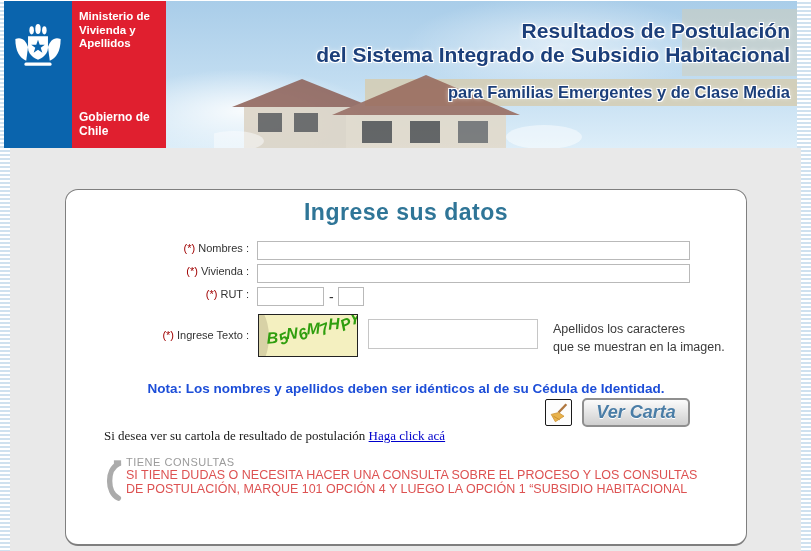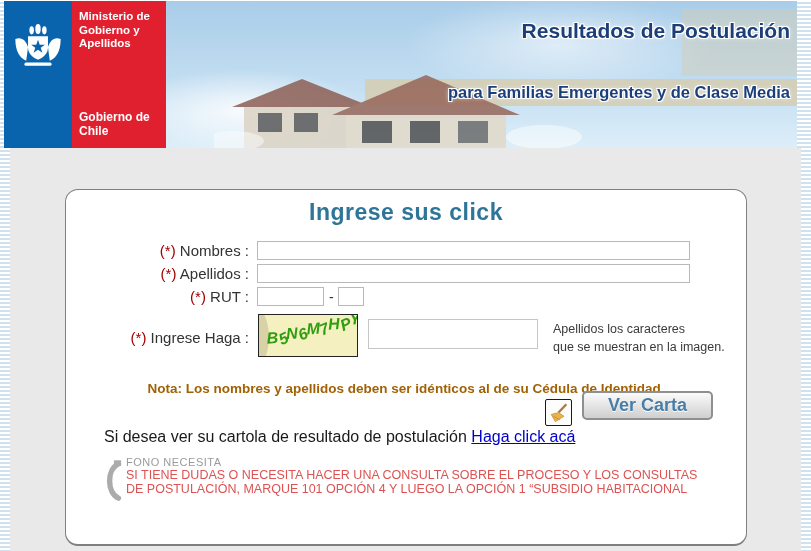--- a/index.html
+++ b/index.html
@@ -34,51 +34,51 @@
   .coa { position:absolute; left:5px; top:18px; }
   .ministry { position:absolute; left:7px; top:9px; color:#fff; font-weight:bold;
     font-size:11.5px; line-height:13.5px; }
   .gob { position:absolute; left:7px; bottom:10px; color:#fff; font-weight:bold; font-size:12px; }
   
   .content { position:absolute; left:10px; top:148px; width:791px; height:403px; background:#e9e9e9; }
   .panel { position:absolute; left:55px; top:41px; width:682px; height:357px;
     background:#fff; border:1px solid #7f7f7f; border-bottom-width:2px; border-radius:13px; }
   .panel-title { position:absolute; top:9px; left:0; width:100%; text-align:center;
     color:#2f7597; font-size:23px; font-weight:bold; letter-spacing:.5px; }
-  .flabel { position:absolute; right:497px; font-size:15px; color:#333; white-space:nowrap; }
+  .flabel { position:absolute; right:497px; font-size:11px; color:#333; white-space:nowrap; }
   .req { color:#a00000; }
   .tin { position:absolute; height:19px; border:1px solid #b9b9b9; background:#fff;
     font-size:13px; padding:0 3px; color:#222; }
   .row-nombres .tin { left:191px; top:51px; width:433px; }
   .row-apellidos .tin { left:191px; top:74px; width:433px; }
   .rut1 { left:191px; top:97px; width:67px; }
   .rut-sep { position:absolute; left:263px; top:99px; font-size:14px; color:#333; }
   .rut2 { left:272px; top:97px; width:26px; }
   
   .captcha-box { position:absolute; left:192px; top:124px; width:100px; height:43px;
     background:#f4f0c0; border:1px solid #222; overflow:hidden; }
   .captcha-band { position:absolute; left:-34px; top:-14px; width:44px; height:72px;
     border:13px solid #d8d2a6; border-radius:50%; background:transparent; }
   .captcha-code { position:absolute; left:10px; bottom:6px; display:flex;
     transform:rotate(-13deg); transform-origin:0 100%;
     font-style:italic; font-weight:bold; font-size:16px; color:#2f9e0e; }
   .captcha-input { left:302px; top:129px; width:170px; height:30px; border-color:#c6c6c6; }
   .captcha-hint { position:absolute; left:487px; top:130px; font-size:12.5px; color:#3a3a3a; line-height:18px; }
   .note { position:absolute; left:0; top:191px; width:100%; text-align:center;
-    font-size:13.5px; font-weight:bold; color:#a16207; }
+    font-size:13.5px; font-weight:bold; color:#1d4ed8; }
   
   .clear-btn { position:absolute; left:479px; top:209px; width:27px; height:27px;
     background:#fdfdfd; border:1px solid #1a1a1a; border-radius:2px; cursor:pointer;
     display:flex; align-items:center; justify-content:center; padding:0; }
-  .vercarta-btn { position:absolute; left:516px; top:201px; width:131px; height:29px;
+  .vercarta-btn { position:absolute; left:516px; top:208px; width:108px; height:29px;
     border:2px solid #8f8f8f; border-radius:5px;
     background:linear-gradient(#fbfbfb, #cfcfcf);
     color:#4a7da6; font-weight:bold; font-size:18px; font-family:"Liberation Sans", sans-serif;
-    text-shadow:0 1px 0 #fff; cursor:pointer; }
-  .cartola { position:absolute; left:38px; top:238px; font-size:16px; color:#1a1a1a; }
+    text-shadow:0 1px 0 #fff; cursor:pointer;font-style:italic; }
+  .cartola { position:absolute; left:38px; top:238px; font-size:13px; color:#1a1a1a;font-family:Liberation Serif, serif; }
   .cartola a { color:#0000cc; }
   
   .fono { position:absolute; left:38px; top:266px; }
   .fono-icon { position:absolute; left:0; top:4px; }
   .fono-text { margin-left:22px; }
   .fono-head { font-size:11px; color:#9b9b9b; letter-spacing:.5px; }
   .fono-line { font-size:12.5px; line-height:14px; color:#dd5252; }
 </style>
 </head>
 <body>
@@ -97,72 +97,73 @@
       <polygon points="118,48 212,8 306,48" fill="#96675a"></polygon>
       <rect x="132" y="48" width="160" height="34" fill="#e2d9c9"></rect>
       <rect x="148" y="54" width="30" height="22" fill="#4f4f4f"></rect>
       <rect x="196" y="54" width="30" height="22" fill="#4f4f4f"></rect>
       <rect x="244" y="54" width="30" height="22" fill="#6b6b6b"></rect>
       <ellipse cx="330" cy="70" rx="38" ry="12" fill="#ffffff" opacity="0.55"></ellipse>
       <ellipse cx="20" cy="74" rx="30" ry="10" fill="#ffffff" opacity="0.5"></ellipse>
     </svg>
 
     <div class="hl hl1">Resultados de Postulación</div>
+    <div class="hl hl2">del Sistema Integrado de Subsidio Habitacional</div>
     <div class="hl hl3">para Familias Emergentes y de Clase Media</div>
 
     <div class="logo">
       <div class="logo-blue">
         <svg class="coa" width="58" height="58" viewBox="0 0 64 64">
           <g fill="#ffffff">
             <ellipse cx="32" cy="11" rx="3" ry="5.5"></ellipse>
             <ellipse cx="25" cy="12.5" rx="2.5" ry="4.5"></ellipse>
             <ellipse cx="39" cy="12.5" rx="2.5" ry="4.5"></ellipse>
             <path d="M21 19 h22 v13 c0 9 -11 13 -11 13 s-11 -4 -11 -13 z"></path>
             <path d="M7 22 c7 -3 12 2 14 9 l-2 15 c-7 -3 -12 -10 -12 -24 z"></path>
             <path d="M57 22 c-7 -3 -12 2 -14 9 l2 15 c7 -3 12 -10 12 -24 z"></path>
             <rect x="17" y="48" width="30" height="3.5" rx="1.7"></rect>
           </g>
           <polygon points="32,23 33.9,28.4 39.5,28.4 35,31.8 36.8,37.2 32,33.9 27.2,37.2 29,31.8 24.5,28.4 30.1,28.4" fill="#0a64ad"></polygon>
         </svg>
       </div>
       <div class="logo-red">
         <div class="ministry">
           <div>Ministerio de</div>
-          <div>Gobierno y</div>
+          <div>Vivienda y</div>
           <div>Apellidos</div>
         </div>
         <div class="gob">Gobierno de Chile</div>
       </div>
     </div>
   </div>
 
   <div class="content">
     <div class="panel">
 
-      <div class="panel-title">Ingrese sus click</div>
+      <div class="panel-title">Ingrese sus datos</div>
 
       <div class="row-nombres">
         <label class="flabel" style="top:52px;"><span class="req">(*)</span> <span>Nombres :</span></label>
         <input class="tin" type="text" value="" style="">
       </div>
 
       <div class="row-apellidos">
-        <label class="flabel" style="top:75px;"><span class="req">(*)</span> <span>Apellidos :</span></label>
+        <label class="flabel" style="top:75px;"><span class="req">(*)</span> <span>Vivienda :</span></label>
         <input class="tin" type="text" value="" style="">
       </div>
 
       <div>
         <label class="flabel" style="top:98px;"><span class="req">(*)</span> <span>RUT :</span></label>
         <input class="tin rut1" type="text" value="" style="">
         <span class="rut-sep">-</span>
         <input class="tin rut2" type="text" value="" style="">
       </div>
 
       <div>
-        <label class="flabel" style="top:139px;"><span class="req">(*)</span> <span>Ingrese Haga :</span></label>
+        <label class="flabel" style="top:139px;"><span class="req">(*)</span> <span>Ingrese Texto :</span></label>
         <div class="captcha-box">
           <div class="captcha-band"></div>
           <div class="captcha-code">
               <span style="display: inline-block; transform: rotate(9deg) translateY(-1.5px);">B</span>
               <span style="display: inline-block; transform: rotate(-10deg) translateY(1.5px);">5</span>
               <span style="display: inline-block; transform: rotate(9deg) translateY(-1.5px);">N</span>
               <span style="display: inline-block; transform: rotate(-10deg) translateY(1.5px);">6</span>
               <span style="display: inline-block; transform: rotate(9deg) translateY(-1.5px);">M</span>
               <span style="display: inline-block; transform: rotate(-10deg) translateY(1.5px);">7</span>
               <span style="display: inline-block; transform: rotate(9deg) translateY(-1.5px);">H</span>
@@ -189,21 +190,21 @@
       <button class="vercarta-btn">Ver Carta</button>
 
       <div class="cartola"><span>Si desea ver su cartola de resultado de postulación </span><a href="#">Haga click acá</a></div>
 
       <div class="fono">
         <svg class="fono-icon" width="18" height="42" viewBox="0 0 20 46">
           <path d="M16 4 C3 10 3 36 16 42" stroke="#ababab" stroke-width="6" fill="none" stroke-linecap="round"></path>
           <rect x="11" y="0" width="8" height="6" fill="#ababab"></rect>
         </svg>
         <div class="fono-text">
-          <div class="fono-head">FONO NECESITA</div>
+          <div class="fono-head">TIENE CONSULTAS</div>
           <div class="fono-line">SI TIENE DUDAS O NECESITA HACER UNA CONSULTA SOBRE EL PROCESO Y LOS CONSULTAS</div>
           <div class="fono-line">DE POSTULACIÓN, MARQUE 101 OPCIÓN 4 Y LUEGO LA OPCIÓN 1 “SUBSIDIO HABITACIONAL</div>
         </div>
       </div>
 
     </div>
   </div>
 </div>
 
 </body></html>

